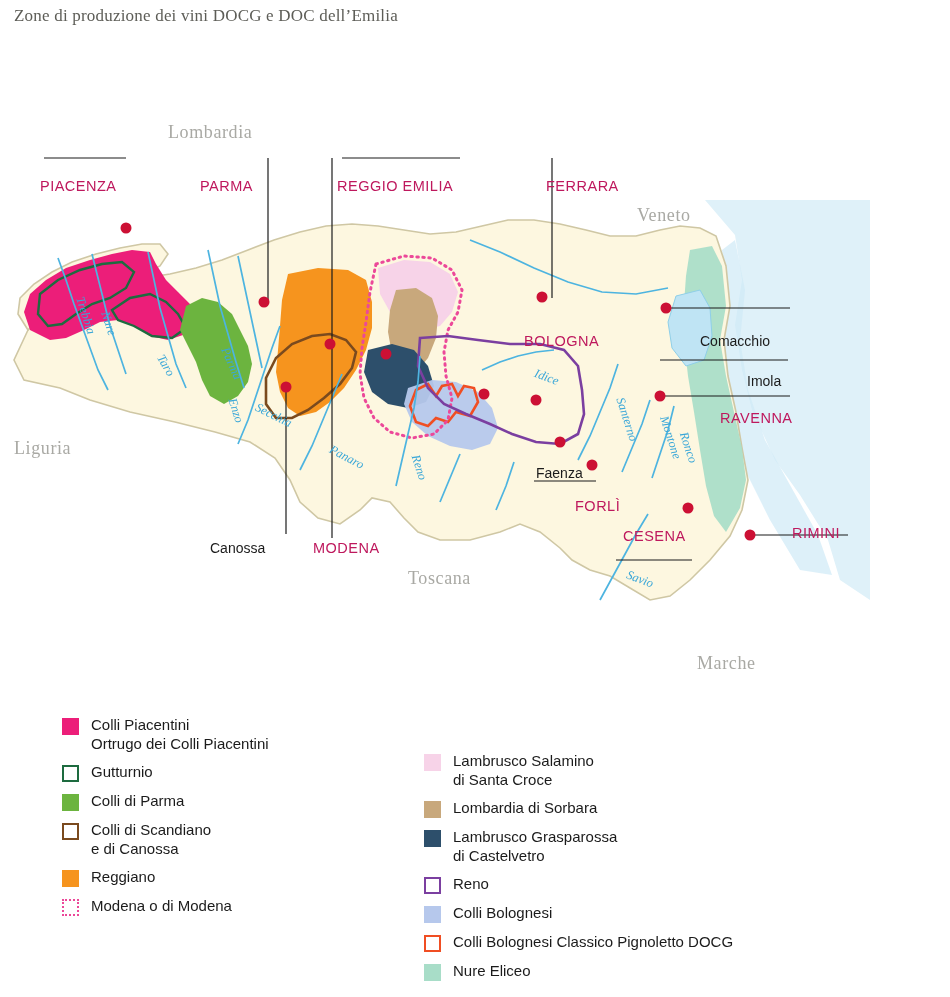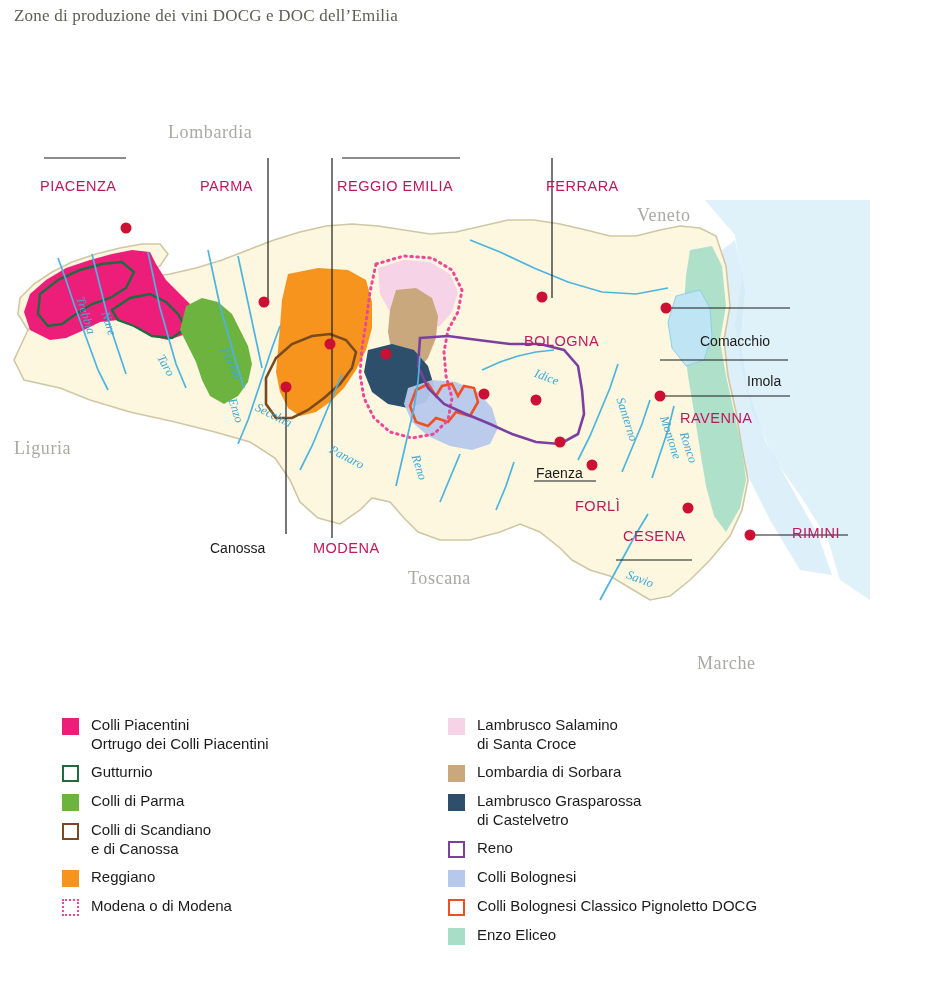--- a/index.html
+++ b/index.html
@@ -71,21 +71,21 @@
     left: 0;
     top: 715px;
     width: 950px;
     height: 282px;
   }
   .legend-col {
     position: absolute;
     top: 0;
   }
   #legend-col-left { left: 62px; width: 360px; }
-  #legend-col-right { left: 448px; width: 470px; }
+  #legend-col-right { left: 424px; width: 470px; margin-top: 36px; }
   .legend-row {
     display: flex;
     align-items: flex-start;
     margin-bottom: 9px;
   }
   .swatch {
     width: 17px;
     height: 17px;
     margin-right: 12px;
     flex: 0 0 17px;
@@ -235,21 +235,21 @@
     <span class="maplabel region-name" style="left:14px;top:398px">Liguria</span>
     <span class="maplabel region-name" style="left:408px;top:528px">Toscana</span>
     <span class="maplabel region-name" style="left:697px;top:613px">Marche</span>
 
     <span class="maplabel city-major" style="left:40px;top:138px">PIACENZA</span>
     <span class="maplabel city-major" style="left:200px;top:138px">PARMA</span>
     <span class="maplabel city-major" style="left:337px;top:138px">REGGIO EMILIA</span>
     <span class="maplabel city-major" style="left:546px;top:138px">FERRARA</span>
     <span class="maplabel city-major" style="left:313px;top:500px">MODENA</span>
     <span class="maplabel city-major" style="left:524px;top:293px">BOLOGNA</span>
-    <span class="maplabel city-major" style="left:680px;top:370px">RAVENNA</span>
+    <span class="maplabel city-major" style="left:720px;top:370px">RAVENNA</span>
     <span class="maplabel city-major" style="left:575px;top:458px">FORLÌ</span>
     <span class="maplabel city-major" style="left:623px;top:488px">CESENA</span>
     <span class="maplabel city-major" style="left:792px;top:485px">RIMINI</span>
 
     <span class="maplabel city-minor" style="left:700px;top:293px">Comacchio</span>
     <span class="maplabel city-minor" style="left:747px;top:333px">Imola</span>
     <span class="maplabel city-minor" style="left:536px;top:425px">Faenza</span>
     <span class="maplabel city-minor" style="left:210px;top:500px">Canossa</span>
 
     <span class="maplabel river-name" style="left:66px;top:268px;transform:rotate(72deg)">Trebbia</span>
@@ -341,16 +341,16 @@
       <span class="legend-text">Colli Bolognesi</span>
     </div>
 
     <div class="legend-row">
       <span class="swatch" style="background:#ffffff;border:2px solid #f04e23"></span>
       <span class="legend-text">Colli Bolognesi Classico Pignoletto DOCG</span>
     </div>
 
     <div class="legend-row">
       <span class="swatch" style="background:#a8ddc8"></span>
-      <span class="legend-text">Enzo Eliceo</span>
+      <span class="legend-text">Nure Eliceo</span>
     </div>
   </div>
 </div>
 
 </body></html>

